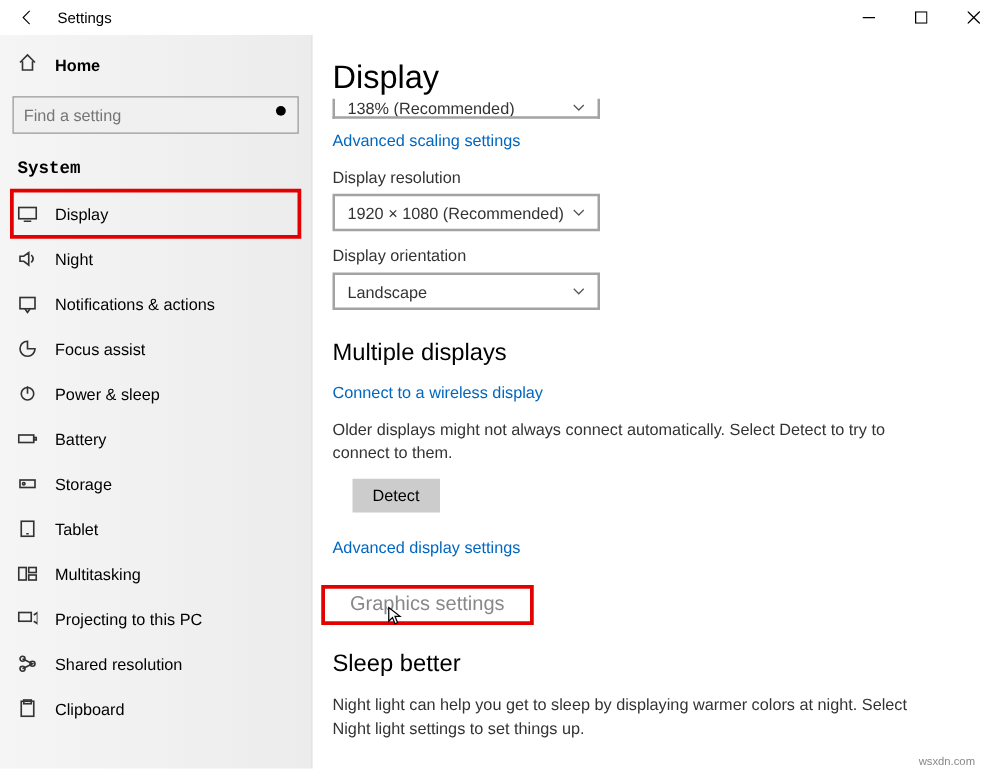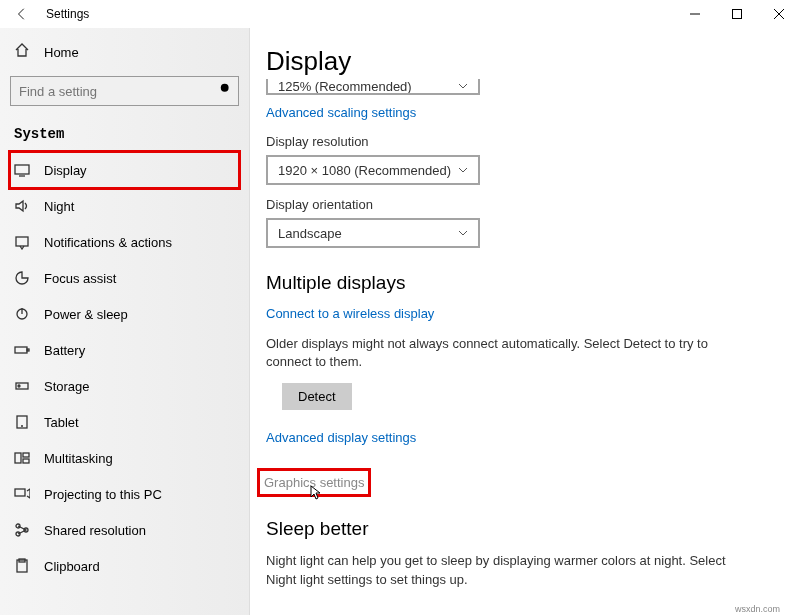--- a/index.html
+++ b/index.html
@@ -6,40 +6,40 @@
 body { width: 800px; height: 615px; background: #fff; overflow: hidden; position: relative; }
 .window-controls { position: absolute; top: 0; right: 0; display: flex; }
 .window-controls div { width: 42px; height: 28px; display: flex; align-items: center; justify-content: center; color: #000; font-size: 12px; }
 .titlebar { display: flex; align-items: center; padding: 6px 10px; height: 28px; }
 .titlebar .back { width: 24px; height: 24px; display: flex; align-items: center; justify-content: center; margin-right: 12px; }
 .titlebar .title { font-size: 12px; }
 .container { display: flex; height: 587px; }
 .sidebar { width: 250px; background: linear-gradient(to right, #f5f5f5 0%, #ececec 100%); padding: 8px 10px 0 10px; border-right: 1px solid #ddd; }
 .home { display: flex; align-items: center; padding: 6px 4px 10px 4px; }
 .home .icon { width: 16px; margin-right: 14px; }
-.home .label { font-size: 13px; }
+.home .label { font-size: 13px; font-weight: bold; }
 .search { display: flex; align-items: center; border: 1px solid #999; background: #f0f0f0; height: 30px; padding: 0 8px; margin: 4px 0 12px 0; gap: 24px; }
 .search input { flex: 1; border: none; background: transparent; font-size: 13px; outline: none; color: #555; }
 .section-header { font-size: 14px; font-weight: 600; padding: 8px 4px 10px 4px; font-family: Liberation Mono, monospace; }
 .nav-item { display: flex; align-items: center; padding: 10px 4px; cursor: default; }
 .nav-item .icon { width: 16px; margin-right: 14px; display: flex; align-items: center; justify-content: center; }
 .nav-item .label { font-size: 13px; }
 .nav-item.selected { outline: 3px solid #e30000; outline-offset: -1px; }
 .icon svg { width: 16px; height: 16px; stroke: #333; fill: none; stroke-width: 1.3; }
 .main { flex: 1; padding: 18px 0 0 16px; position: relative; overflow: hidden; }
 h1 { font-size: 26px; font-weight: 400; margin-bottom: 12px; }
 .dropdown { width: 214px; height: 30px; border: 2px solid #a3a3a3; background: #fff; display: flex; align-items: center; padding: 0 10px; font-size: 13px; color: #333; margin-bottom: 10px; position: relative; }
 .dropdown .chev { position: absolute; right: 10px; }
 .dropdown.cut { margin-top: -10px; overflow: hidden; height: 16px; border-top: none; }
 .field-label { font-size: 13px; color: #333; margin: 12px 0 6px 0; }
 .link { color: #0067c0; font-size: 13px; margin: 8px 0 14px 0; cursor: default; }
 .section-title { font-size: 19px; font-weight: 400; margin: 24px 0 12px 0; }
 .body-text { font-size: 13px; color: #333; line-height: 1.4; max-width: 470px; }
 .btn { display: inline-block; background: #ccc; border: none; padding: 6px 16px; font-size: 13px; margin: 12px 16px; }
-.graphics-link { color: #888; font-size: 13px; display: inline-block; position: relative; outline: 3px solid #e30000; padding: 4px 4px; margin: 12px 0 0 -6px; cursor: default; }
+.graphics-link { color: #888; font-size: 16px; display: inline-block; position: relative; outline: 3px solid #e30000; padding: 4px 20px; margin: 12px 0 0 -6px; cursor: default; }
 .cursor-svg { position: absolute; left: 50px; top: 14px; }
 .watermark { position: absolute; bottom: 1px; right: 20px; font-size: 9px; color: #888; }
 </style>
 </head>
 <body>
 
 <div class="titlebar">
   <div class="back">
     <svg viewBox="0 0 16 16" width="14" height="14">
         <path d="M10 2 L4 8 L10 14" stroke="#000" fill="none" stroke-width="1"></path>
@@ -194,21 +194,21 @@
         </span>
       <span class="label">Clipboard</span>
     </div>
   </div>
 
   <div class="main">
     
     <h1>Display</h1>
 
     <div class="dropdown cut">
-      <span>125% (Recommended)</span>
+      <span>138% (Recommended)</span>
       <span class="chev"><svg width="10" height="10" viewBox="0 0 10 10">
             <path d="M1 3 L5 7 L9 3" stroke="#555" fill="none"></path>
           </svg></span>
     </div>
     <div class="link">Advanced scaling settings</div>
 
     <div class="field-label">Display resolution</div>
     <div class="dropdown">
       <span>1920 × 1080 (Recommended)</span>
       <span class="chev"><svg width="10" height="10" viewBox="0 0 10 10">

